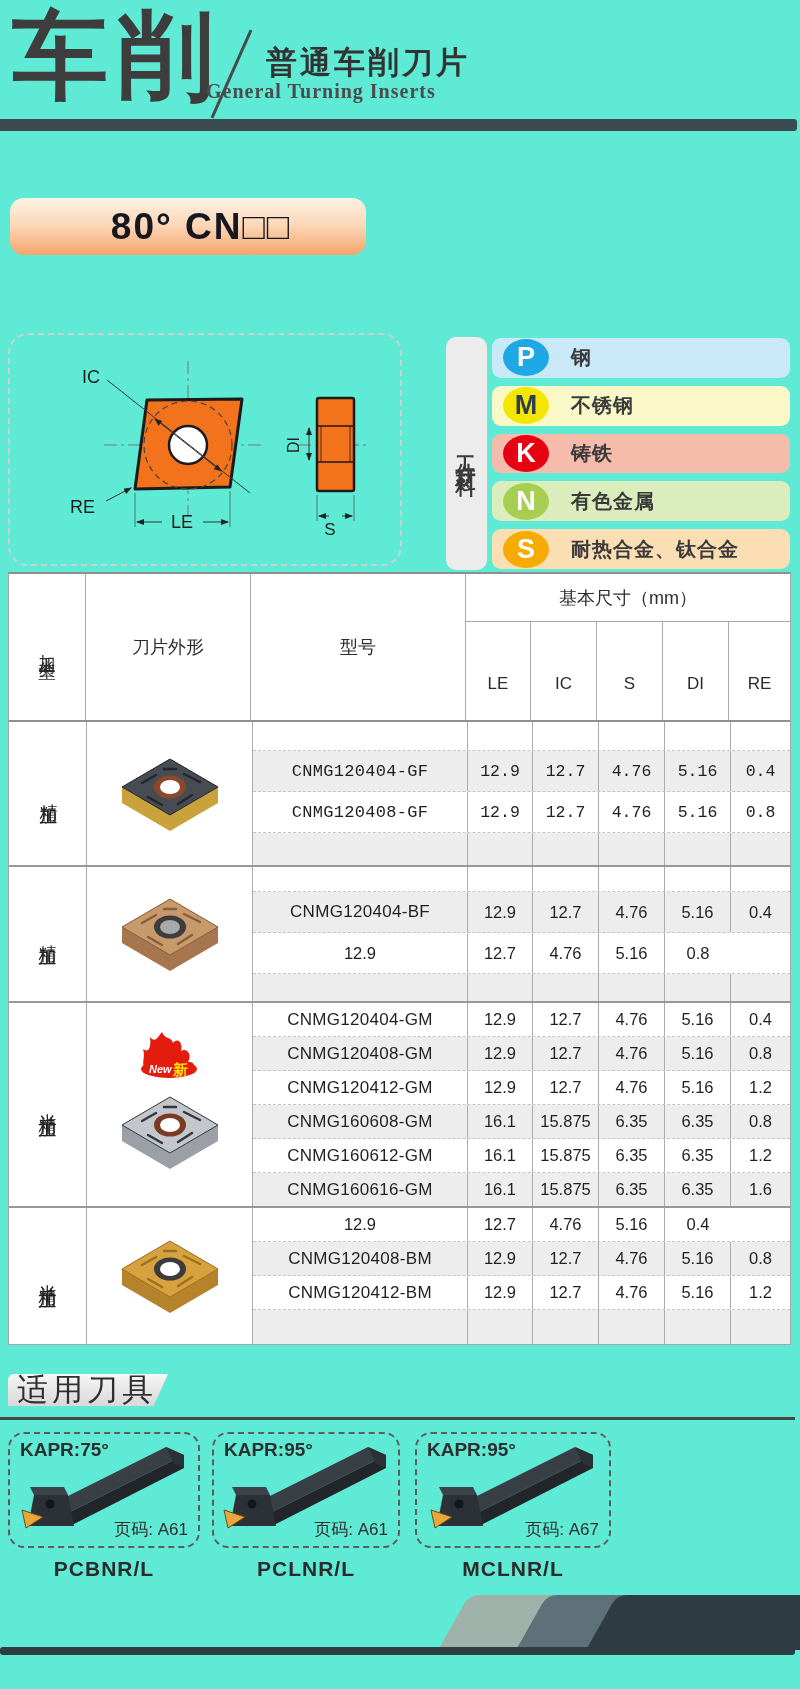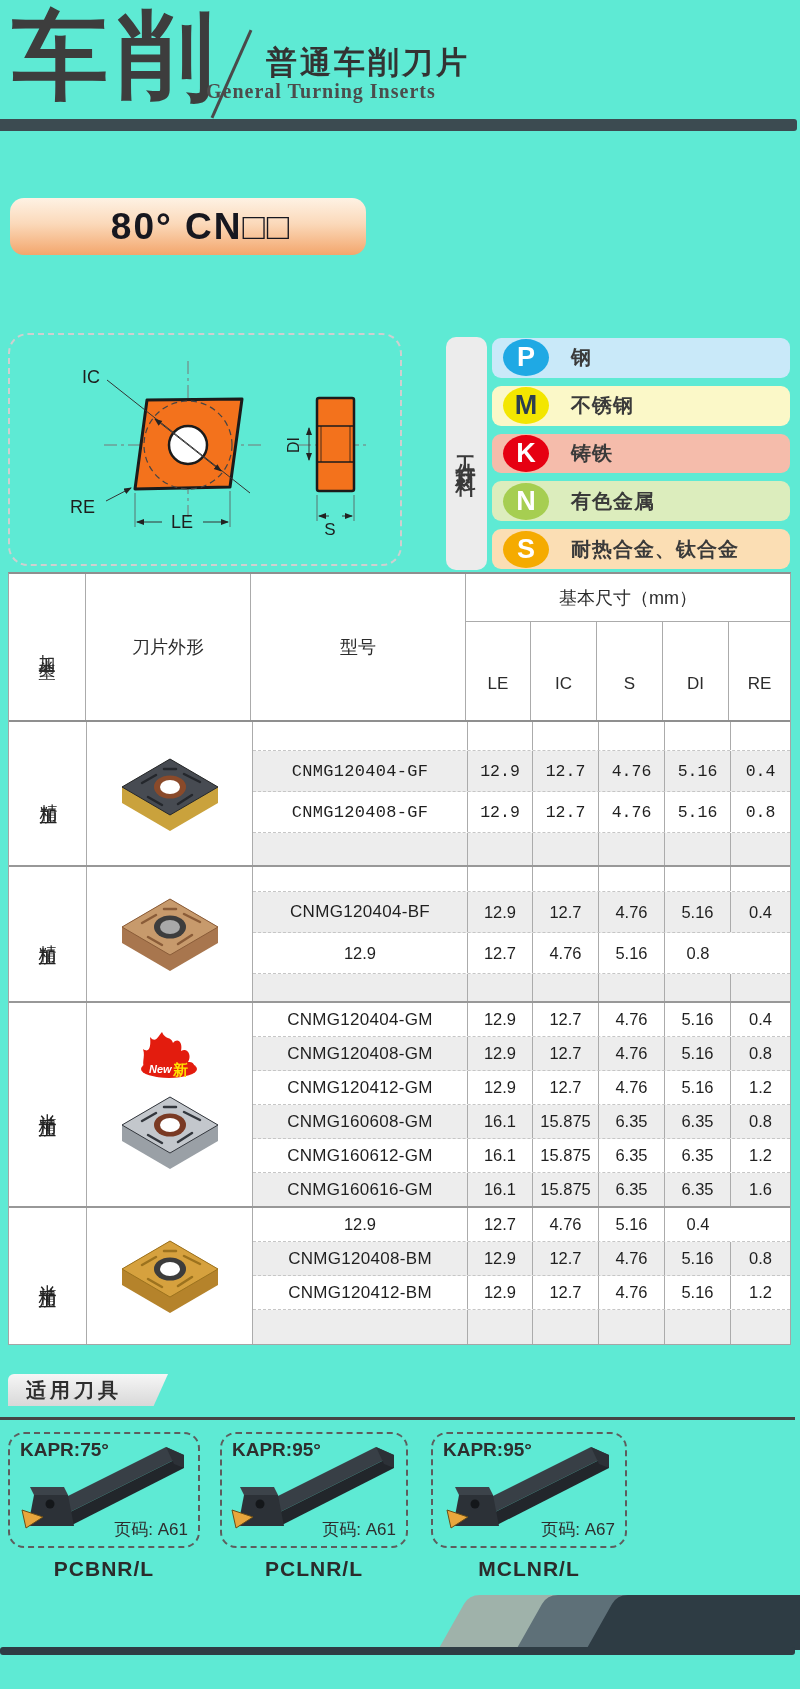--- a/index.html
+++ b/index.html
@@ -61,24 +61,24 @@
   .tc{border-right:1px solid #ababab;display:flex;align-items:center;justify-content:center;
       font-size:16.5px;color:#1f1f1f;}
   .tc:last-child{border-right:none;}
   .tc.model{font-size:17px;letter-spacing:0.3px;}
   .flame{margin-bottom:4px;}
 
   
   .tools-title{left:8px;top:1374px;width:160px;height:32px;
                background:linear-gradient(180deg,#f6f6f6,#d8d8d8);
                clip-path:polygon(0 0,100% 0,91% 100%,0 100%);border-radius:6px 0 0 0;
-               display:flex;align-items:center;padding-left:18px;
-               font-size:20px;font-weight:700;color:#2e2e2e;letter-spacing:4px;box-sizing:border-box;}
+               display:flex;align-items:center;padding-left:9px;
+               font-size:31px;font-weight:400;color:#2e2e2e;letter-spacing:4px;box-sizing:border-box;}
   .tools-rule{left:0;top:1417px;width:795px;height:3px;background:#454545;}
-  .tool-cards{left:8px;top:1432px;display:flex;gap:22px;align-items:flex-start;}
+  .tool-cards{left:8px;top:1432px;display:flex;gap:14px;align-items:flex-start;}
   .tool-wrap{display:flex;flex-direction:column;}
   .tool-wrap:nth-child(1){width:192px;}
   .tool-wrap:nth-child(2){width:188px;margin-left:-2px;}
   .tool-wrap:nth-child(3){width:196px;margin-left:1px;}
   .tool-card{height:116px;border:2px dashed #5d5d5d;border-radius:16px;position:relative;box-sizing:border-box;}
   .kapr{position:absolute;left:10px;top:5px;font-size:19px;font-weight:700;color:#2e2e2e;}
   .tpage{position:absolute;right:10px;bottom:5px;font-size:17px;color:#2e2e2e;}
   .tool-art{position:absolute;left:0;top:6px;width:100%;height:100%;display:flex;justify-content:center;}
   .tool-model{text-align:center;margin-top:9px;font-size:21px;font-weight:700;color:#2b2b2b;letter-spacing:1px;}
 

